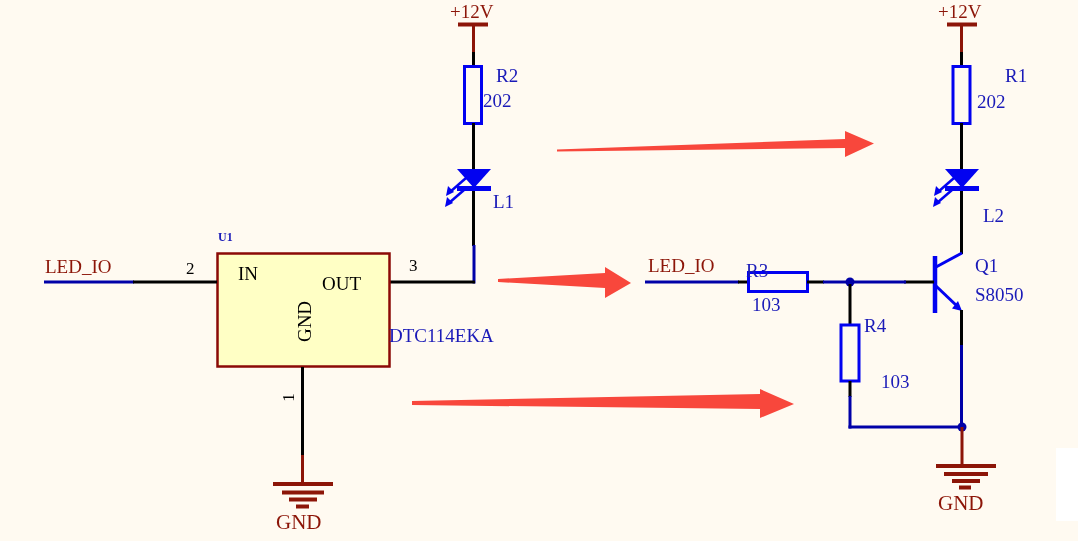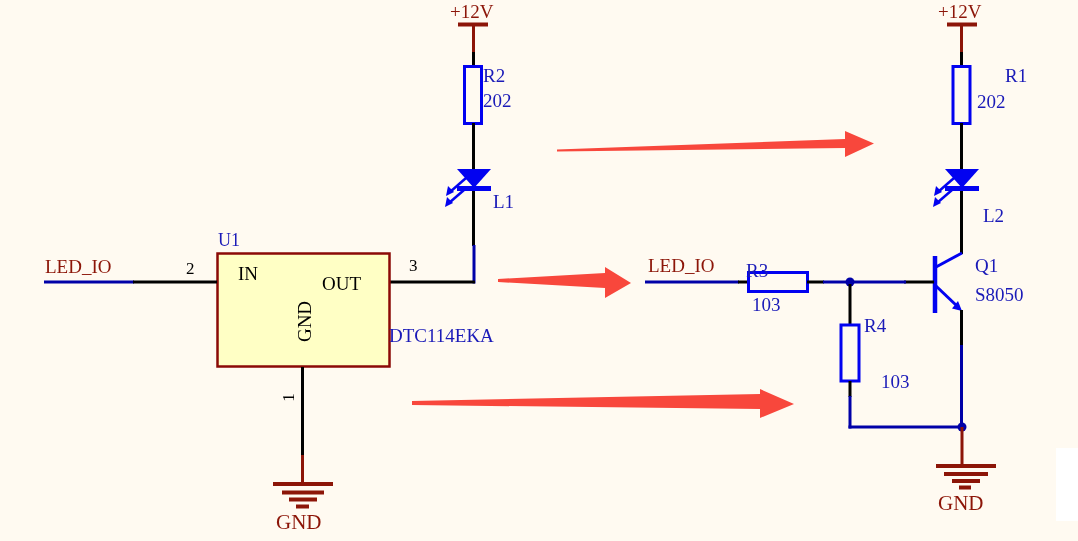--- a/index.html
+++ b/index.html
@@ -14,21 +14,21 @@
   .lbl{
     position:absolute;
     line-height:1;
     white-space:nowrap;
     font-family:"Liberation Serif", serif;
   }
   .navy{color:#1A1AB8;}
   .dred{color:#8C1508;}
   .blk{color:#000000;}
   .s17{font-size:17px;}
-  .s18{font-size:18px;}
+  .s18{font-size:12px;font-weight:bold;}
   .s19{font-size:19px;}
   .s21{font-size:21px;}
   .rot{transform:rotate(-90deg);transform-origin:center center;}
   .white-patch{
     position:absolute;left:1056px;top:448px;width:22px;height:73px;
     background:#FFFFFF;
   }
 </style>
 </head>
 <body>
@@ -114,21 +114,21 @@
     <line x1="944" y1="474" x2="988" y2="474" stroke="#8C1508" stroke-width="4"></line>
     <line x1="952" y1="481" x2="980" y2="481" stroke="#8C1508" stroke-width="4"></line>
     <line x1="959" y1="487.5" x2="971" y2="487.5" stroke="#8C1508" stroke-width="4"></line>
 
     <polygon points="557,149.5 845,139 845,131 874,143.5 845,157 845,148 557,151.5" fill="#F8473C"></polygon>
     <polygon points="498,279 605,273 605,267 631,283 605,298 605,288 498,282" fill="#F8473C"></polygon>
     <polygon points="412,401 760,394 760,389 794,404 760,418 760,409 412,405" fill="#F8473C"></polygon>
   </svg>
 
   <span class="lbl dred s19" style="left:450px;top:2px;">+12V</span>
-  <span class="lbl navy s19" style="left:483px;top:66px;">R2</span>
+  <span class="lbl navy s19" style="left:483px;top:66px;padding-left:13px;">R2</span>
   <span class="lbl navy s19" style="left:483px;top:91px;">202</span>
   <span class="lbl navy s19" style="left:493px;top:192px;">L1</span>
   <span class="lbl navy s18" style="left:218px;top:231px;">U1</span>
   <span class="lbl blk s17" style="left:186px;top:260px;">2</span>
   <span class="lbl blk s17" style="left:409px;top:257px;">3</span>
   <span class="lbl blk s19" style="left:238px;top:264px;">IN</span>
   <span class="lbl blk s19" style="left:322px;top:274px;">OUT</span>
   <span class="lbl blk s19 rot" style="left:284px;top:312px;">GND</span>
   <span class="lbl navy s19" style="left:389px;top:326px;">DTC114EKA</span>
   <span class="lbl dred s19" style="left:45px;top:257px;">LED_IO</span>

